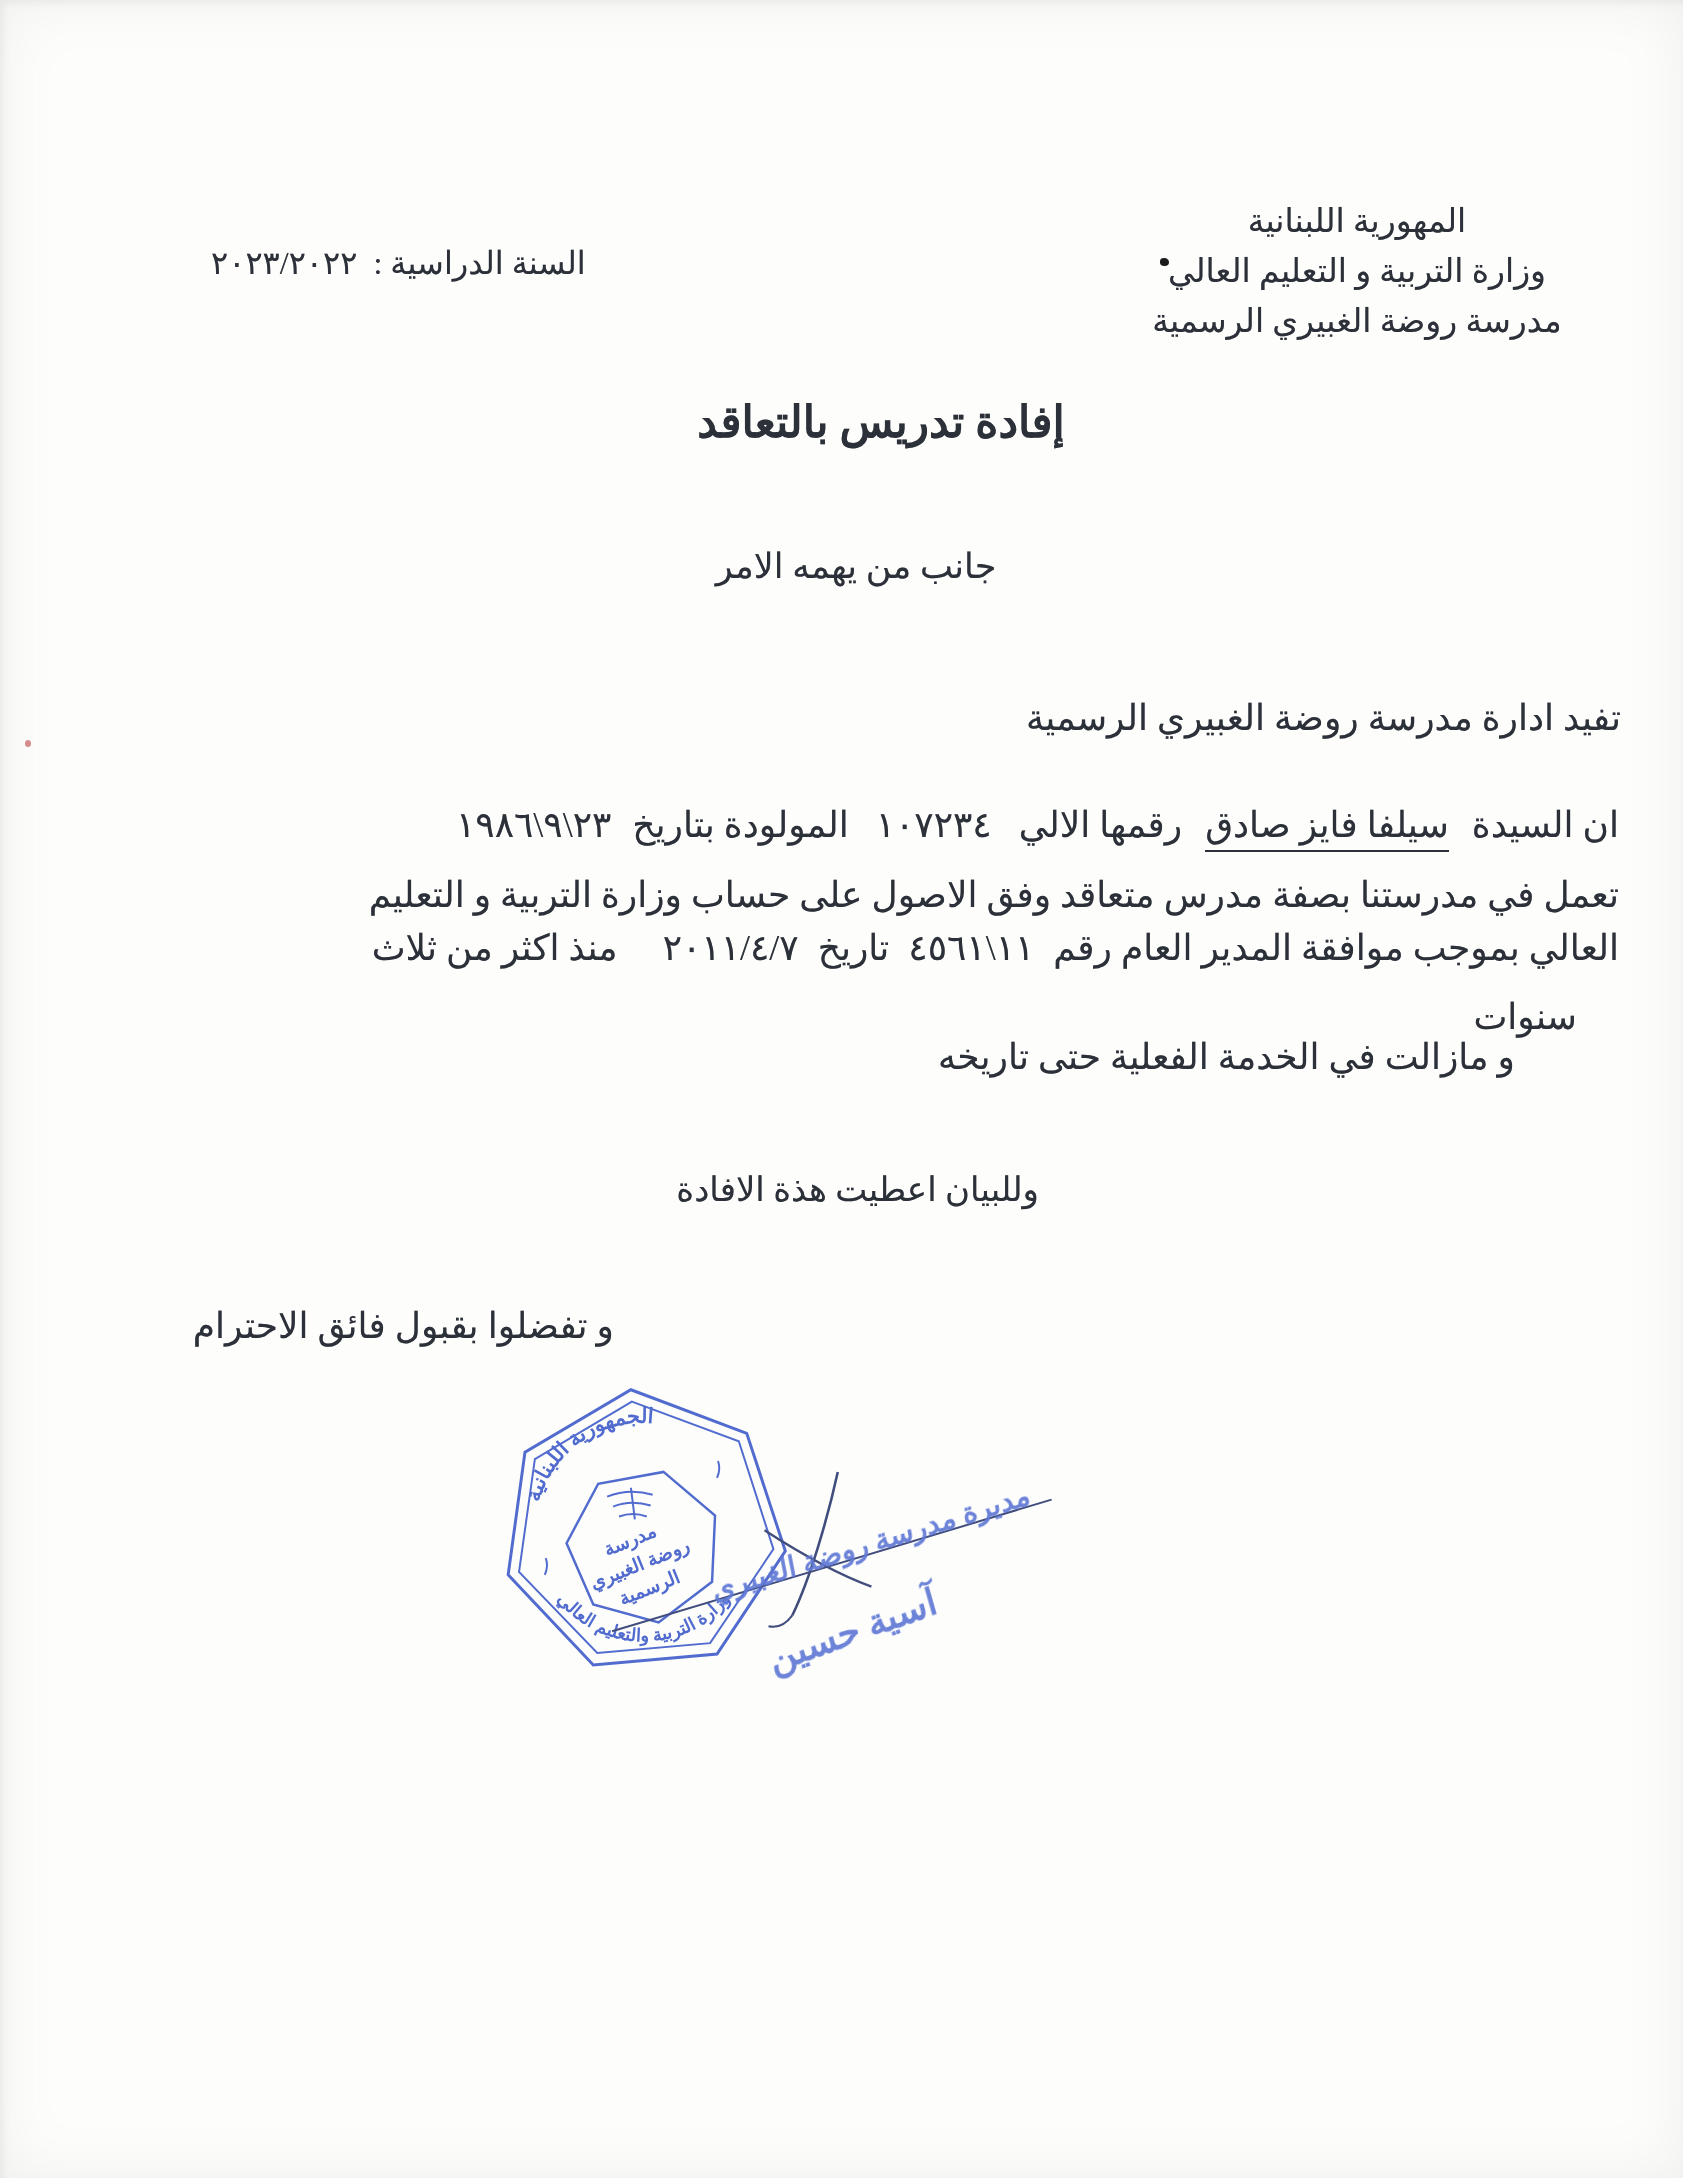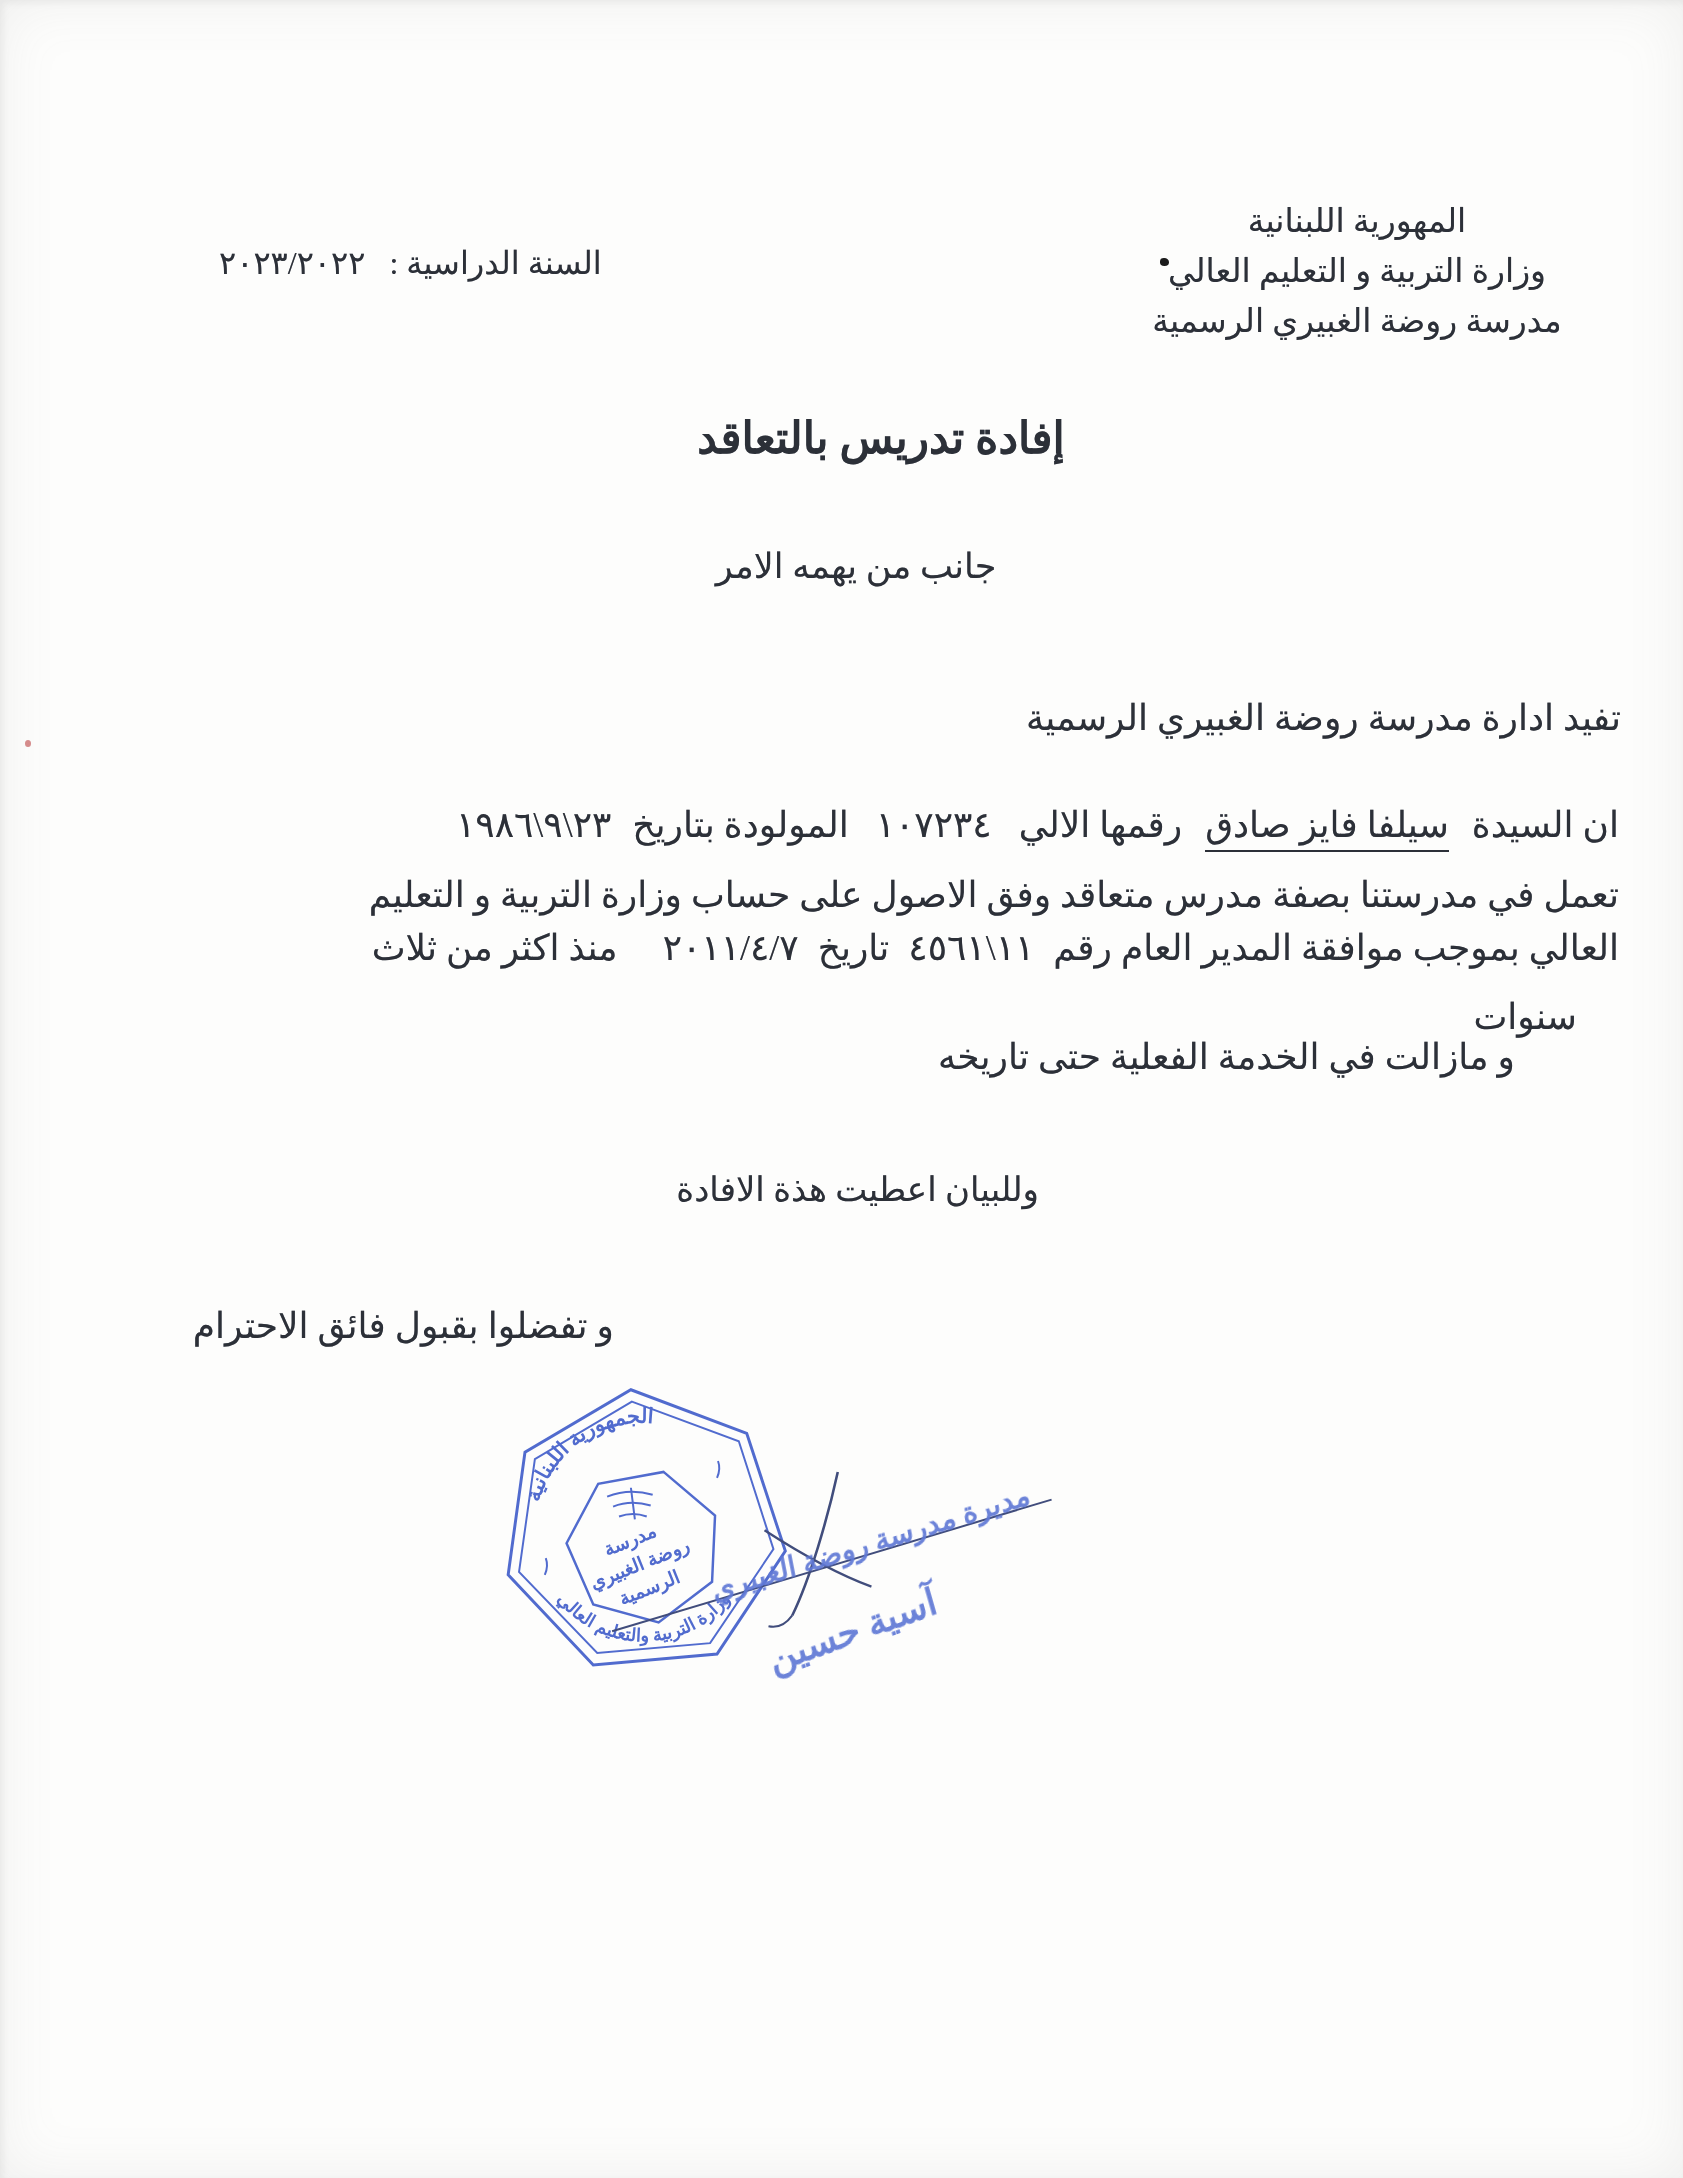--- a/index.html
+++ b/index.html
@@ -20,23 +20,23 @@
     box-shadow:inset 0 0 59px rgba(120,120,115,0.10), inset 3px 3px 6px rgba(150,150,145,0.12);
   }
   .txt{color:var(--ink); text-shadow:0 0 0.6px rgba(44,48,66,0.45);}
   .line{position:absolute;direction:rtl;white-space:nowrap;font-size:36px;line-height:1.5;}
   .num{display:inline-block;direction:ltr;unicode-bidi:bidi-override;margin:0 12px;}
   .letterhead{
     position:absolute;left:1060px;top:196px;width:594px;text-align:center;
     font-size:33px;line-height:50px;direction:rtl;
   }
   .academic-year{position:absolute;left:203px;top:244px;font-size:32px;direction:rtl;white-space:nowrap;}
-  .academic-year .num{margin:0 16px;}
+  .academic-year .num{margin:0 8px;}
   .doc-title{
-    position:absolute;left:188px;top:412px;width:1386px;text-align:center;
+    position:absolute;left:188px;top:396px;width:1386px;text-align:center;
     font-size:44px;font-weight:bold;direction:rtl;
   }
   .salutation{position:absolute;left:163px;top:546px;width:1386px;text-align:center;font-size:35px;direction:rtl;}
   .underlined-name{border-bottom:2.5px solid var(--ink);padding-bottom:5px;margin:0 14px;}
   .hand{
     position:absolute;color:var(--hand);white-space:nowrap;direction:rtl;
     font-weight:600;letter-spacing:1px;opacity:.92;filter:blur(0.4px);
   }
   .sig-l1{right:653px;top:1477px;font-size:29px;transform:rotate(-17deg) skewX(-6deg);transform-origin:right center;}
   .sig-l2{right:747px;top:1579px;font-size:37px;transform:rotate(-20deg) skewX(-4deg);transform-origin:right center;}

